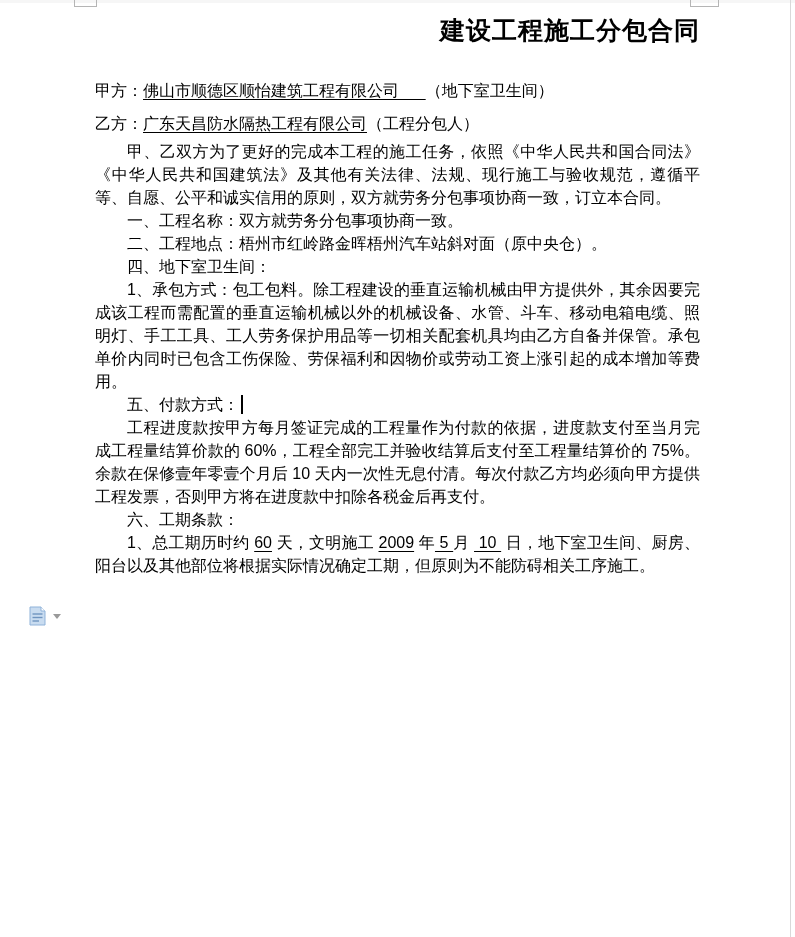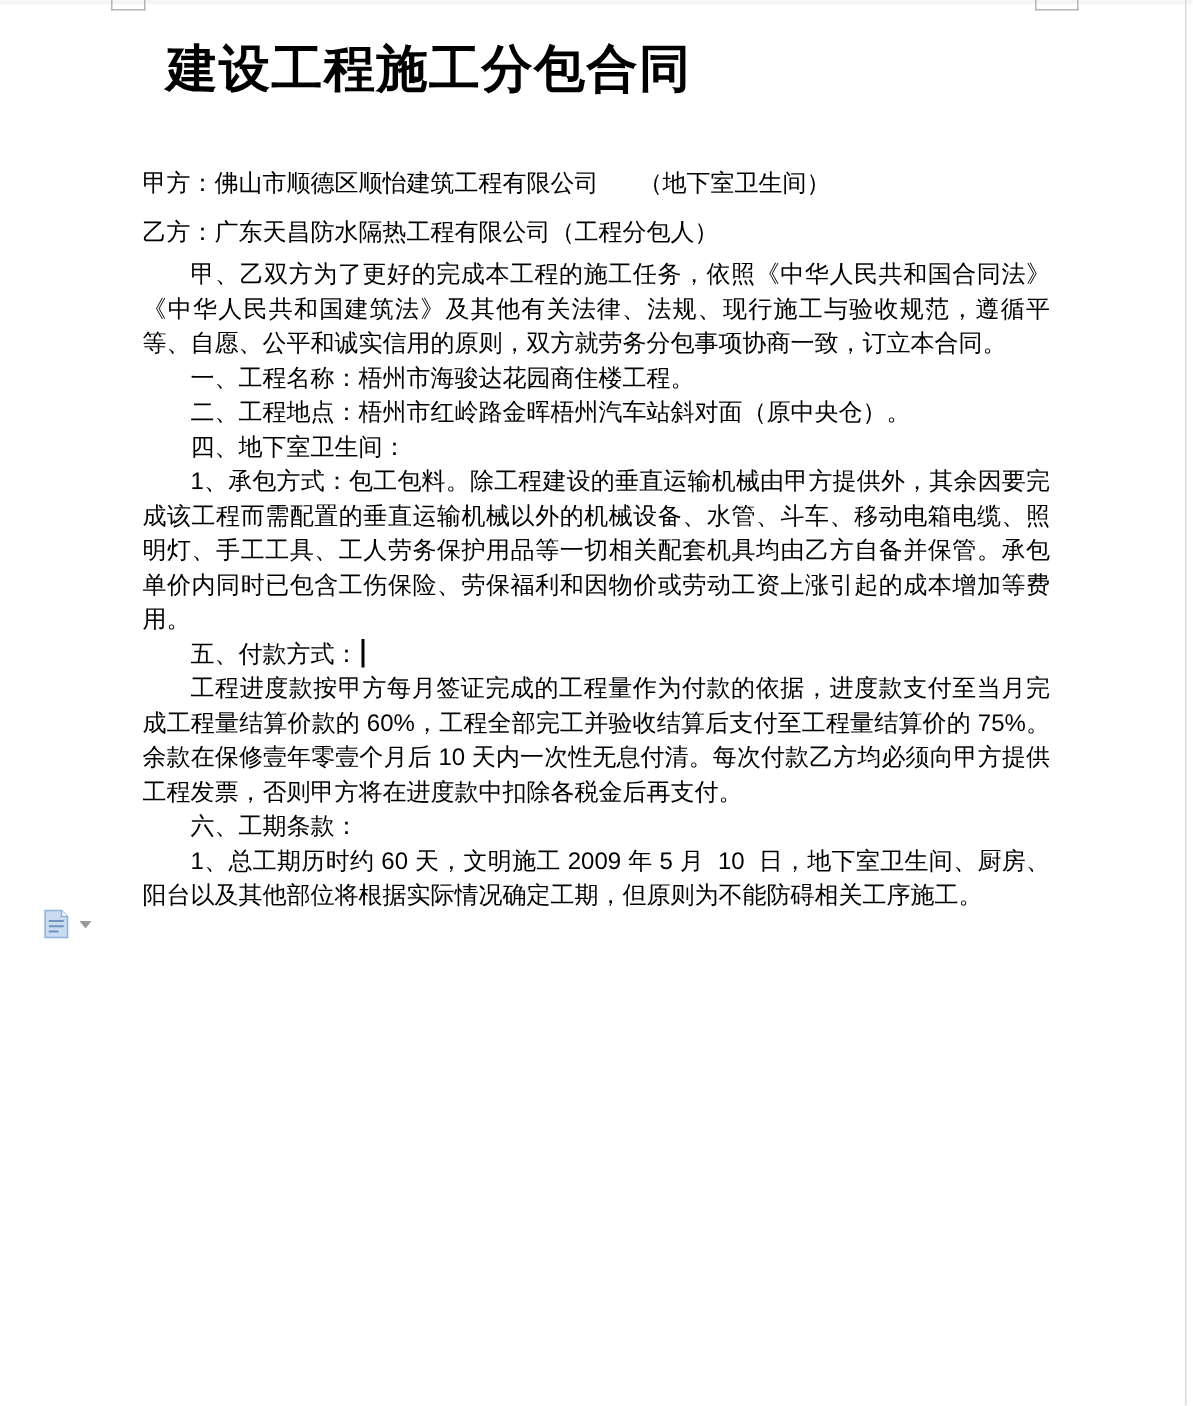--- a/index.html
+++ b/index.html
@@ -30,29 +30,29 @@
   .mark.tl { left: 74px; width: 21px; }
   .mark.tr { left: 690px; width: 27px; }
 
   .doc {
     position: absolute; left: 0; top: 0;
     width: 795px;
     padding: 12px 95px 0 95px;
     box-sizing: border-box;
   }
   .title {
-    margin: 16px; padding: 0;
+    margin: 0; padding: 0;
     height: 36px; line-height: 36px;
-    text-align: left;
-    font-size: 34px; font-weight: bold;
+    text-align: right;
+    font-size: 25px; font-weight: bold;
     letter-spacing: 1px;
   }
   .parties { padding-top: 26px; }
   .party-line { line-height: 33px; font-size: 16px; white-space: nowrap; }
-  .u { text-underline-offset: 3px; }
+  .u { text-decoration: underline; text-underline-offset: 3px; }
   .paras p {
     margin: 0; padding: 0;
     font-size: 16px; line-height: 23px;
     text-align: justify; text-justify: inter-ideograph;
   }
   .paras p.ind { text-indent: 32px; }
   .caret {
     display: inline-block;
     width: 2px; height: 19px;
     background: #000;
@@ -85,21 +85,21 @@
 <div class="doc">
   <h1 class="title">建设工程施工分包合同</h1>
 
   <div class="parties">
     <div class="party-line"><span>甲方：</span><span class="u">佛山市顺德区顺怡建筑工程有限公司</span><span class="u">&nbsp;&nbsp;&nbsp;&nbsp;&nbsp;&nbsp;</span><span>（地下室卫生间）</span></div>
     <div class="party-line"><span>乙方：</span><span class="u">广东天昌防水隔热工程有限公司</span><span>（工程分包人）</span></div>
   </div>
 
   <div class="paras" id="paras">
       <p class="ind"><span>甲、乙双方为了更好的完成本工程的施工任务，依照《中华人民共和国合同法》《中华人民共和国建筑法》及其他有关法律、法规、现行施工与验收规范，遵循平等、自愿、公平和诚实信用的原则，双方就劳务分包事项协商一致，订立本合同。</span></p>
-      <p class="ind"><span>一、工程名称：梧州市海骏达花园商住楼工程。</span></p>
+      <p class="ind"><span>一、工程名称：双方就劳务分包事项协商一致。</span></p>
       <p class="ind"><span>二、工程地点：梧州市红岭路金晖梧州汽车站斜对面（原中央仓）。</span></p>
       <p class="ind"><span>四、地下室卫生间：</span></p>
       <p class="ind"><span>1、承包方式：包工包料。除工程建设的垂直运输机械由甲方提供外，其余因要完成该工程而需配置的垂直运输机械以外的机械设备、水管、斗车、移动电箱电缆、照明灯、手工工具、工人劳务保护用品等一切相关配套机具均由乙方自备并保管。承包单价内同时已包含工伤保险、劳保福利和因物价或劳动工资上涨引起的成本增加等费用。</span></p>
       <p class="ind"><span>五、付款方式：</span><span class="caret"></span></p>
       <p class="ind"><span>工程进度款按甲方每月签证完成的工程量作为付款的依据，进度款支付至当月完成工程量结算价款的 60%，工程全部完工并验收结算后支付至工程量结算价的 75%。余款在保修壹年零壹个月后 10 天内一次性无息付清。每次付款乙方均必须向甲方提供工程发票，否则甲方将在进度款中扣除各税金后再支付。</span></p>
       <p class="ind"><span>六、工期条款：</span></p>
       <p class="ind"><span>1、总工期历时约 </span><span class="u">60</span><span> 天，文明施工 </span><span class="u">2009</span><span> 年</span><span class="u">&nbsp;5&nbsp;</span><span>月 </span><span class="u">&nbsp;10&nbsp;</span><span> 日，地下室卫生间、厨房、阳台以及其他部位将根据实际情况确定工期，但原则为不能防碍相关工序施工。</span></p>
       <p class="ind"></p>
     </div>
 </div>

